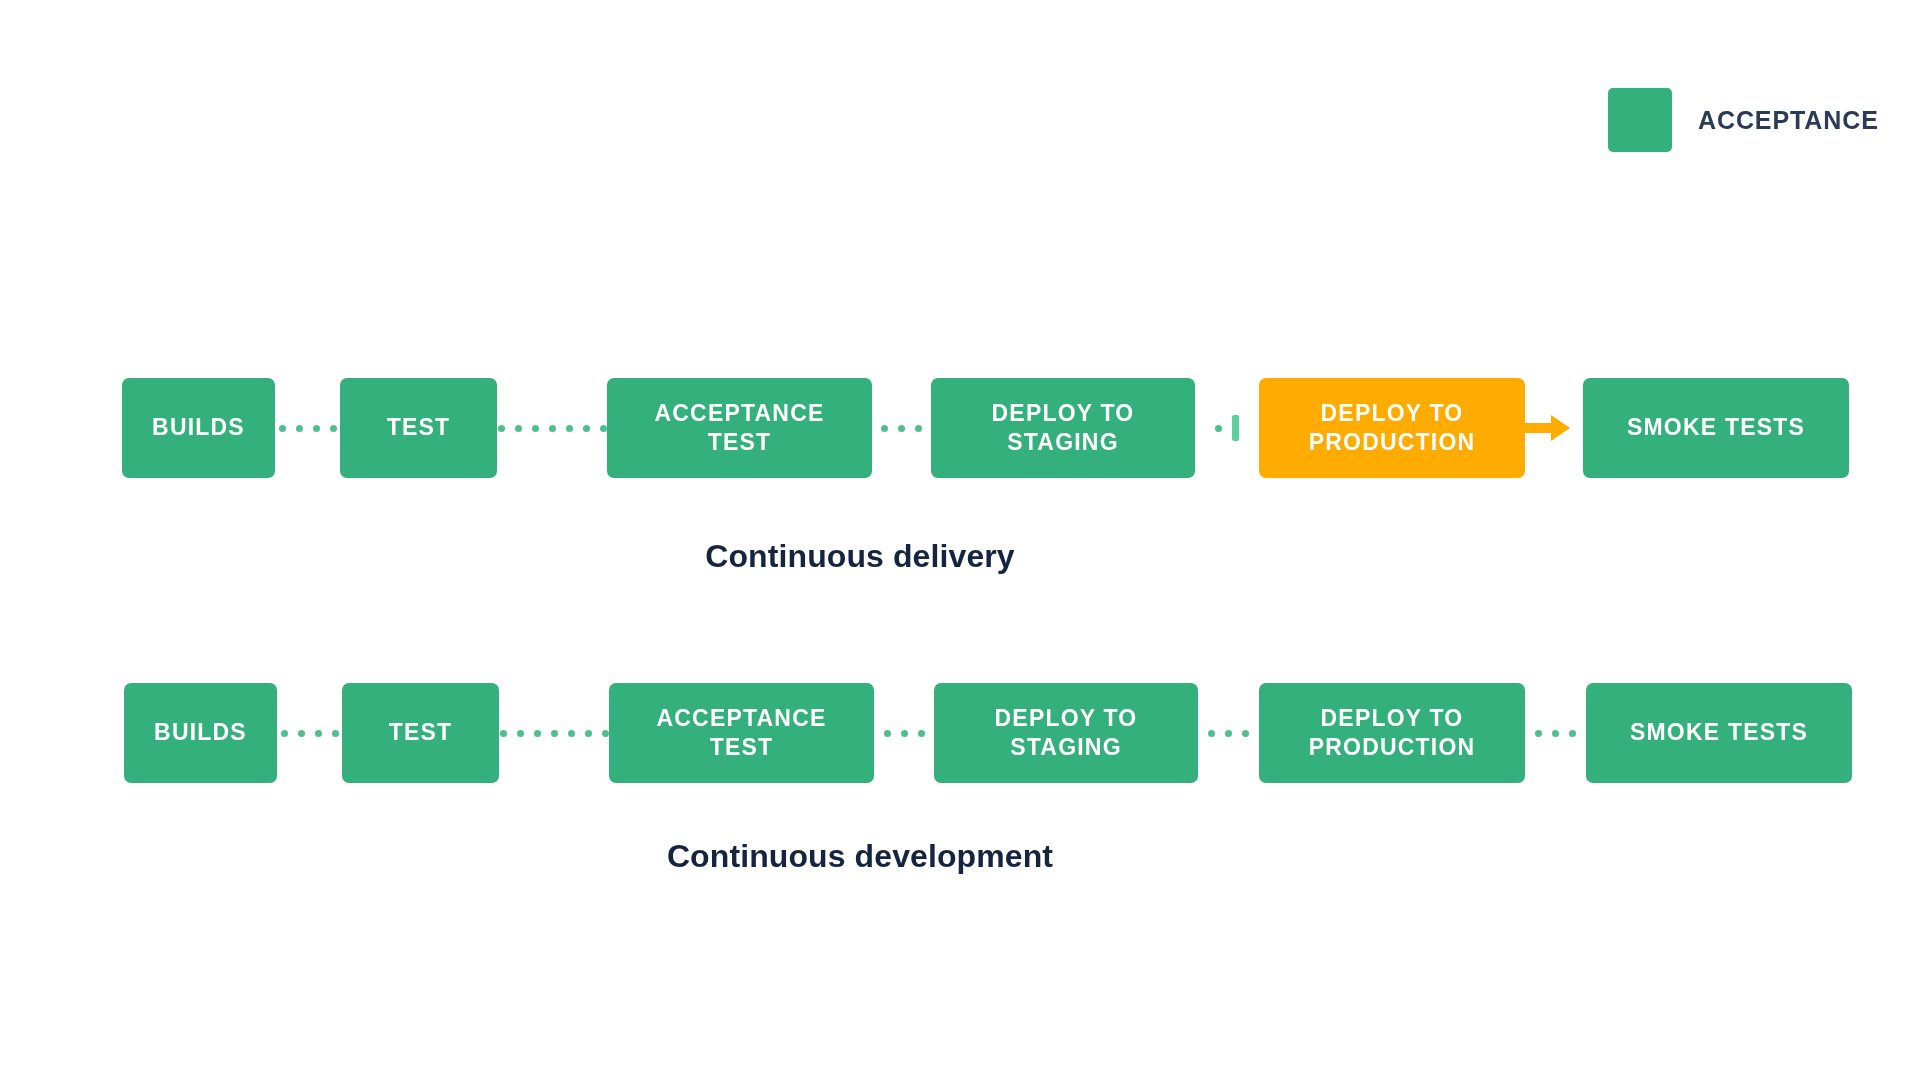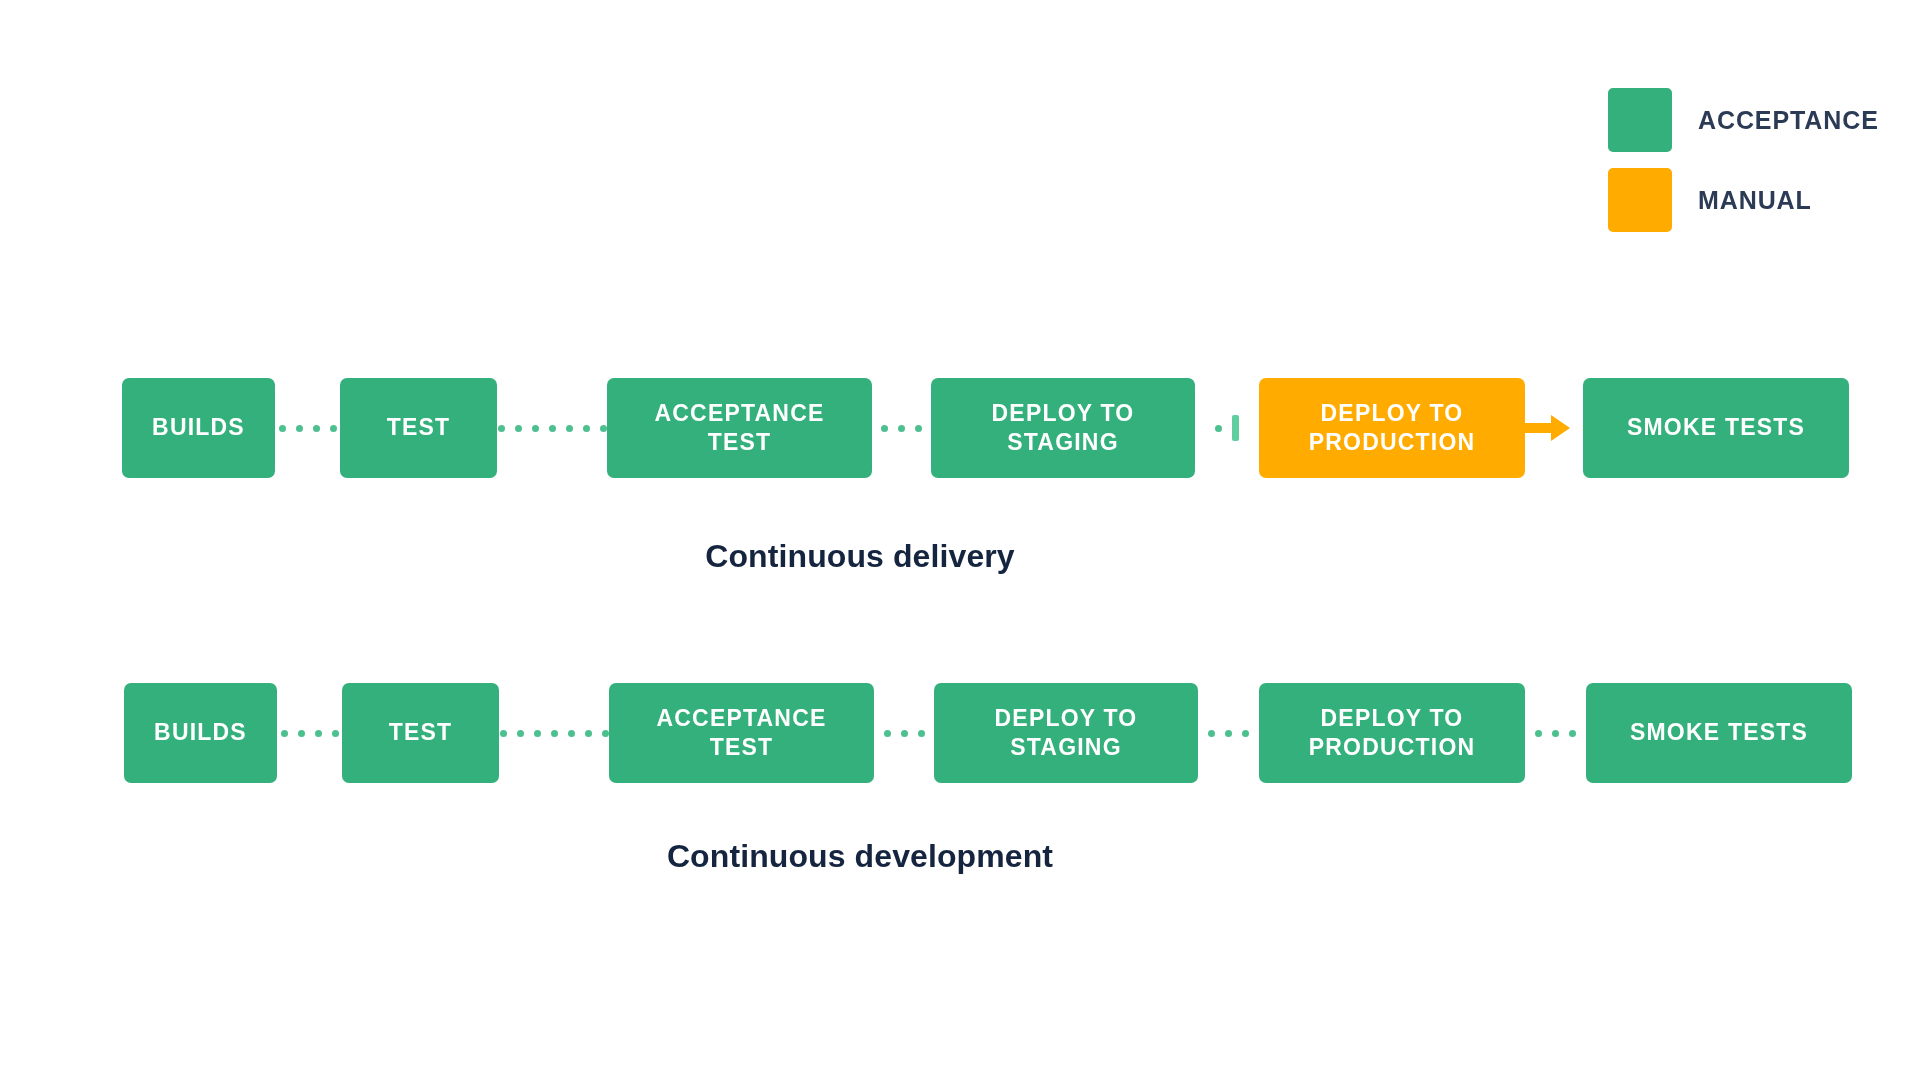--- a/index.html
+++ b/index.html
@@ -153,24 +153,20 @@
 </head>
 <body>
 
 <div id="canvas">
 
   <div class="legend">
     <div class="legend-row">
       <div class="legend-swatch auto"></div>
       <div class="legend-label">ACCEPTANCE</div>
     </div>
-    <div class="legend-row">
-      <div class="legend-swatch manual"></div>
-      <div class="legend-label">MANUAL</div>
-    </div>
   </div>
 
   <div id="pipelines">
       <div class="row row-1">
         <div class="node green" style="left: 122px; width: 153px;">
           <span class="node-label">BUILDS</span>
         </div>
         <div class="node green" style="left: 340px; width: 157px;">
           <span class="node-label">TEST</span>
         </div>

